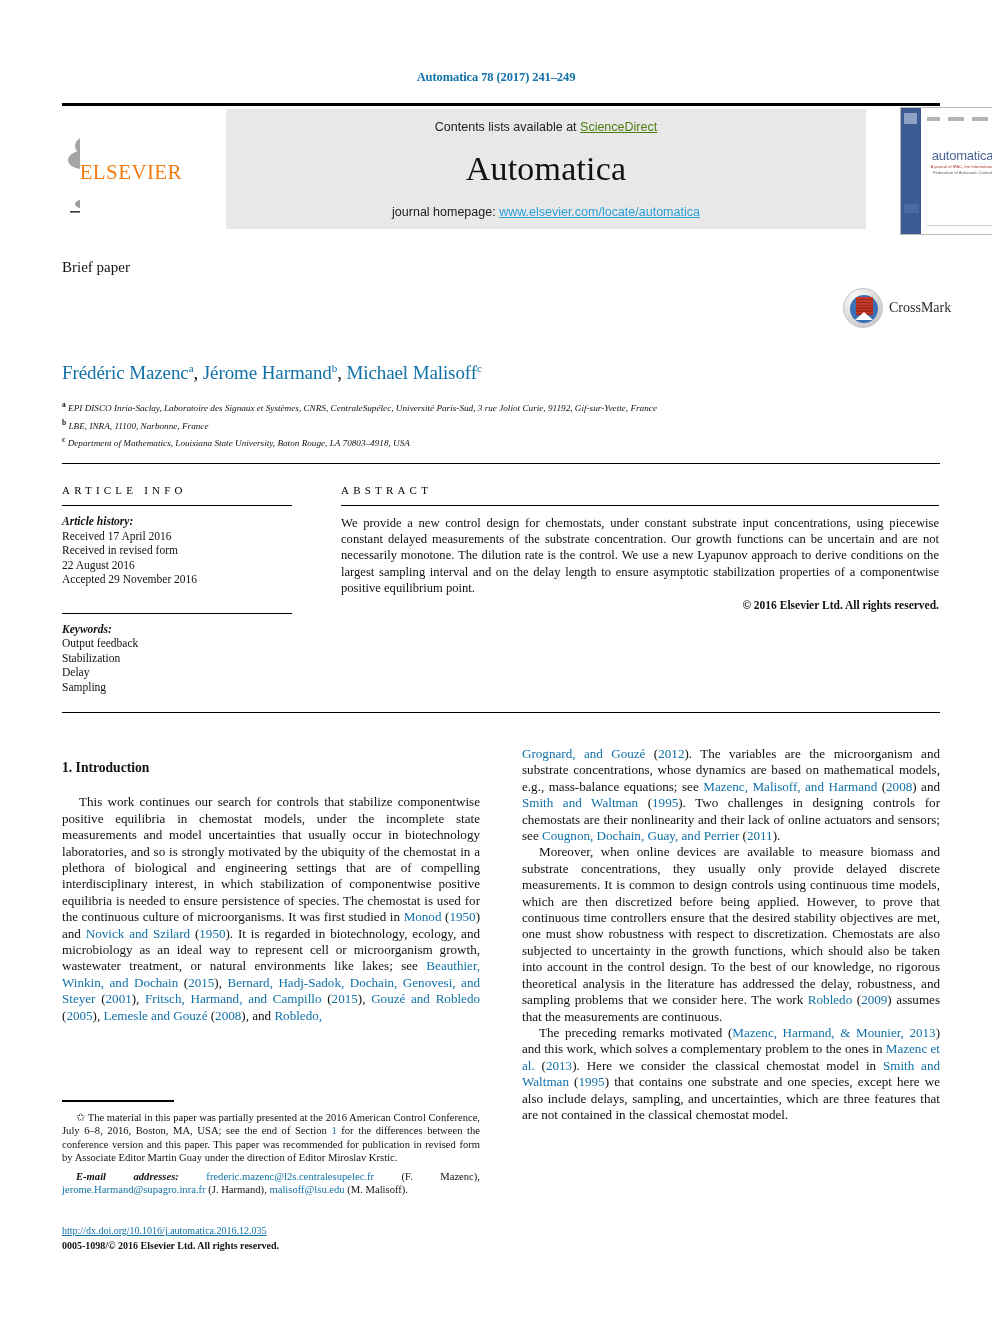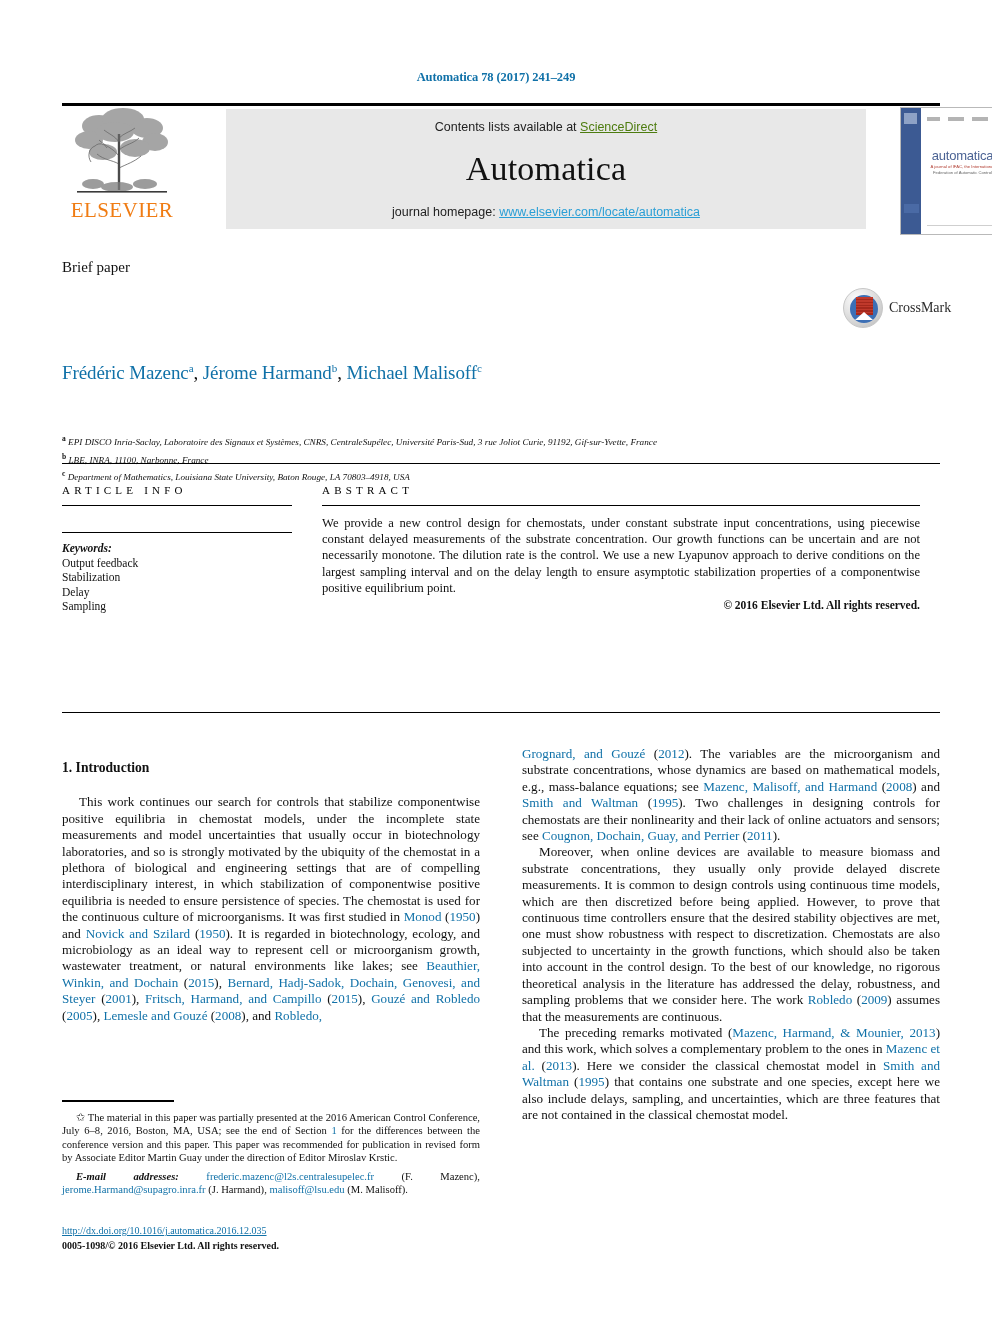--- a/index.html
+++ b/index.html
@@ -49,27 +49,27 @@
   .masthead-rule {
     position: absolute;
     left: 0; top: 0;
     width: 878px;
     height: 3px;
     background: #000;
   }
   .elsevier-logo {
     position: absolute;
     left: 0;
-    top: 1px;
+    top: 8px;
     width: 120px;
     height: 120px;
     display: flex;
-    flex-direction: column;
+    flex-direction: row;
     align-items: center;
-    justify-content: flex-start;
+    justify-content: flex-end;
   }
   .tree-box {
     width: 106px;
     height: 94px;
     position: relative;
     overflow: hidden;
   }
   .elsevier-word {
     font-family: "Liberation Serif", serif;
     font-size: 21px;
@@ -272,21 +272,20 @@
   .affiliations {
     position: absolute;
     left: 62px;
     top: 398px;
     width: 800px;
     font-family: "Liberation Serif", serif;
     font-style: italic;
     font-size: 9.2px;
     line-height: 13.5px;
     color: #111;
-    margin-top: 34px;
   }
   .affiliations sup {
     font-style: normal;
     font-weight: bold;
     font-size: 7.5px;
   }
 
   
   .info-rule-top {
     position: absolute;
@@ -305,21 +304,21 @@
     background: #000;
   }
   .col-info {
     position: absolute;
     left: 62px;
     top: 484px;
     width: 230px;
   }
   .col-abstract {
     position: absolute;
-    left: 322px;
+    left: 341px;
     top: 484px;
     width: 598px;
   }
   .sec-heading {
     font-family: "Liberation Serif", serif;
     font-weight: normal;
     font-size: 11px;
     letter-spacing: 4.2px;
     color: #000;
   }
@@ -536,20 +535,27 @@
     <div><sup>b</sup> <span>LBE, INRA, 11100, Narbonne, France</span></div>
     <div><sup>c</sup> <span>Department of Mathematics, Louisiana State University, Baton Rouge, LA 70803–4918, USA</span></div>
   </div>
 
   <div class="info-rule-top"></div>
   <div class="info-rule-bottom"></div>
 
   <div class="col-info">
     <div class="sec-heading">ARTICLE INFO</div>
     <div class="thin-rule"></div>
+    <div class="hist-block">
+      <span class="lbl">Article history:</span><br>
+      <span>Received 17 April 2016</span><br>
+      <span>Received in revised form</span><br>
+      <span>22 August 2016</span><br>
+      <span>Accepted 29 November 2016</span>
+    </div>
     <div class="kw-rule"></div>
     <div class="kw-block">
       <span class="lbl">Keywords:</span><br>
       <span>Output feedback</span><br>
       <span>Stabilization</span><br>
       <span>Delay</span><br>
       <span>Sampling</span>
     </div>
   </div>
 

